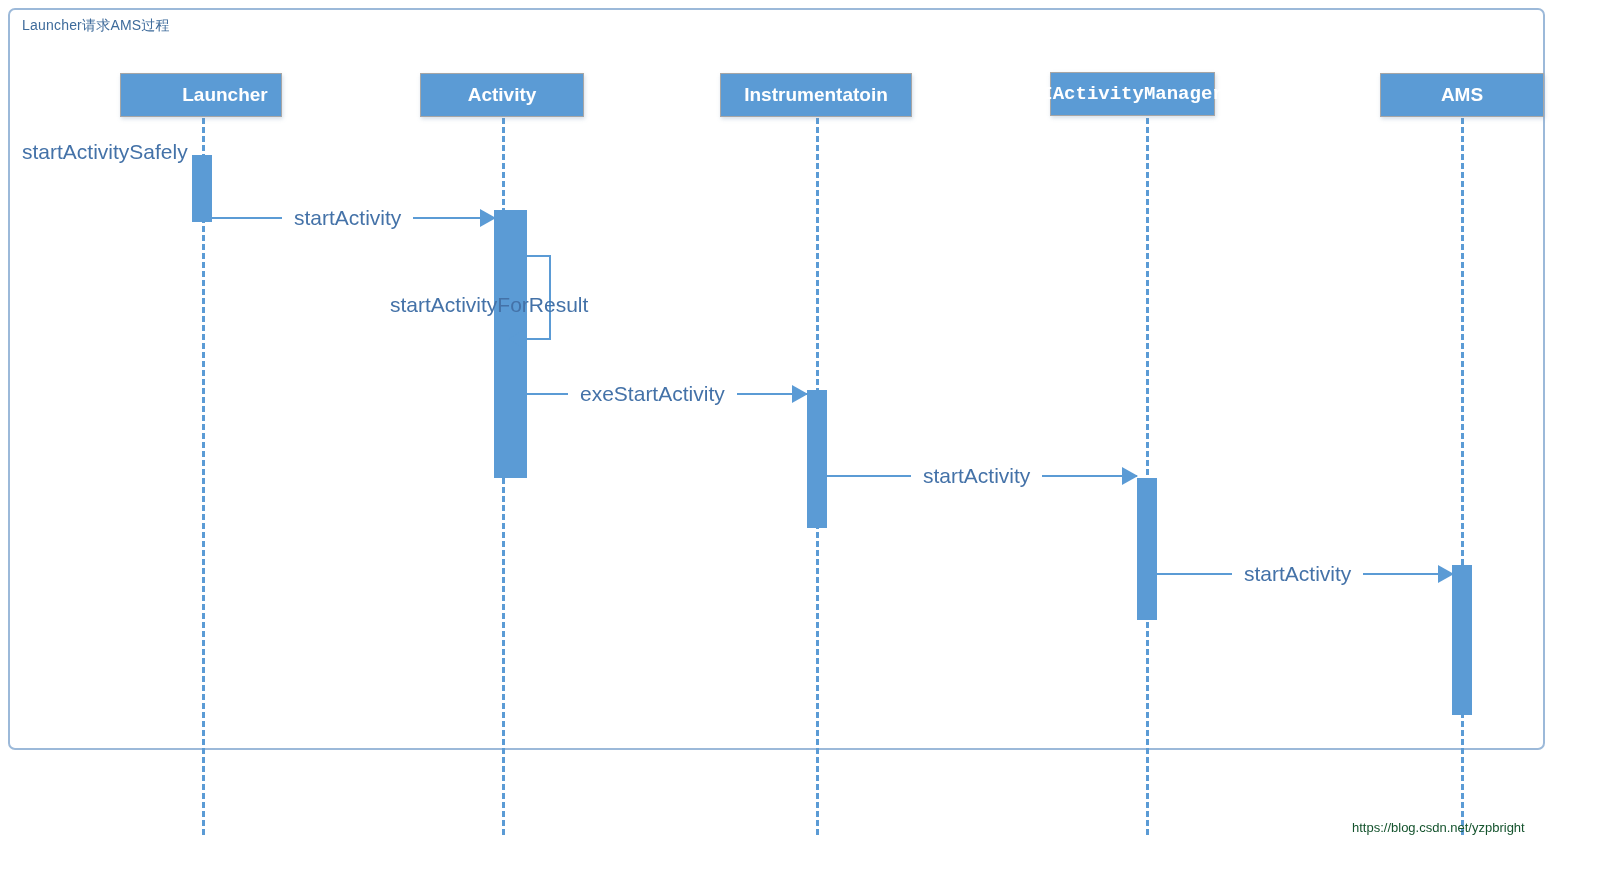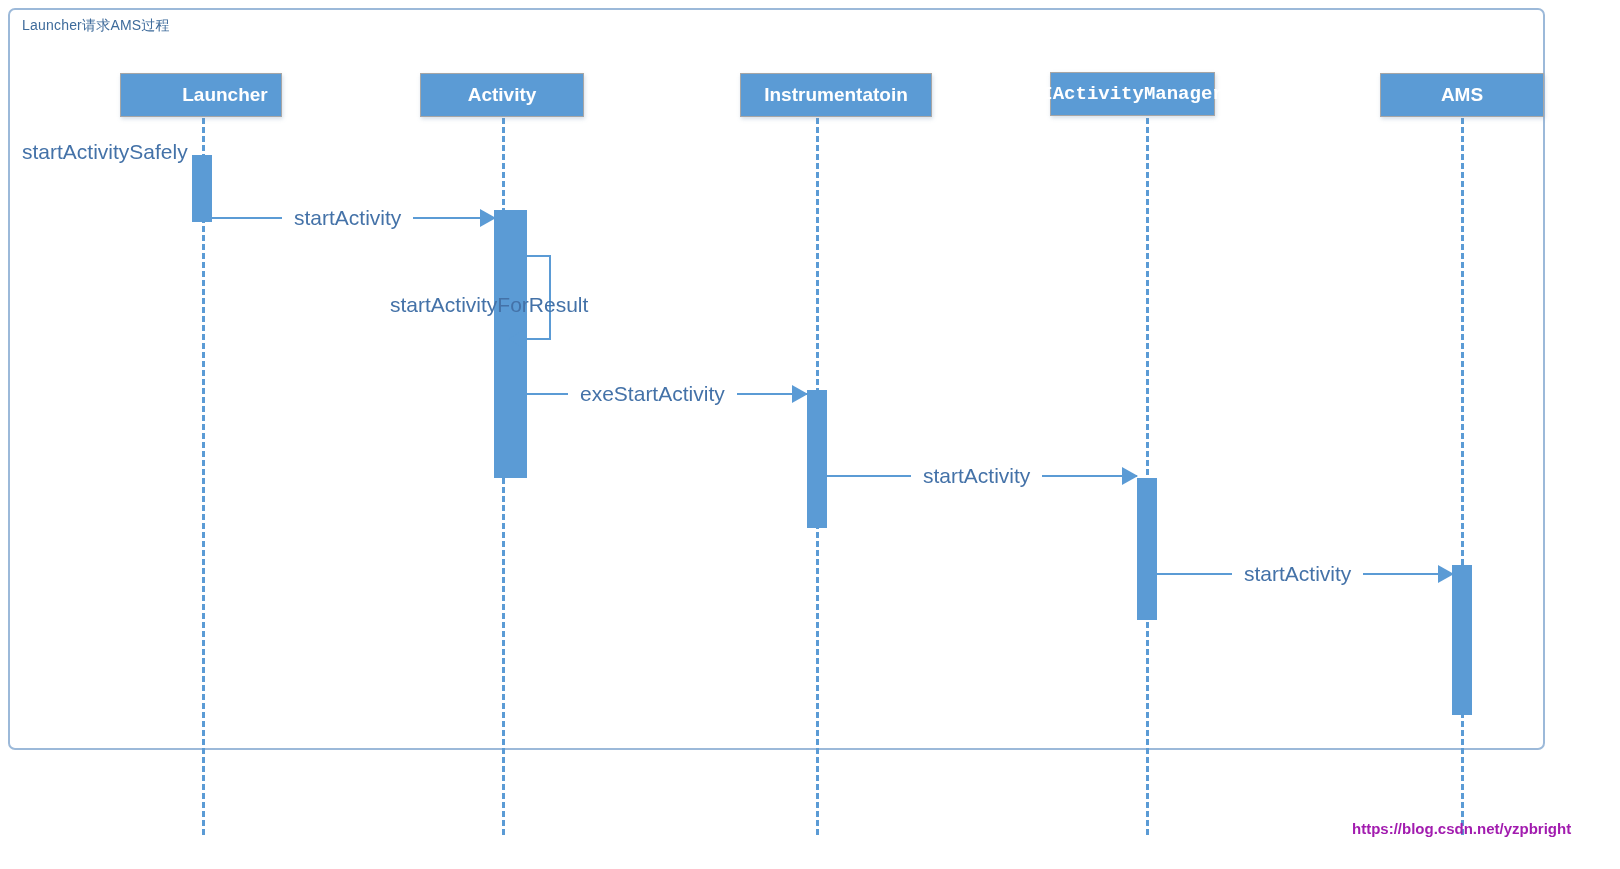--- a/index.html
+++ b/index.html
@@ -112,24 +112,23 @@
     border-width: 0;
     box-sizing: border-box;
   }
   .self-top    { border-top-width: 2px; }
   .self-right  { border-right-width: 2px; }
   .self-bottom { border-bottom-width: 2px; }
 
   
   .watermark {
     position: absolute;
-    font-size: 15px;
-    color: #a21caf;
+    font-size: 13px;
+    color: #14532d;
     white-space: nowrap;
-    font-weight: bold;
   }
 </style>
 </head>
 <body>
 
 <div id="canvas">
 
   <div class="frame"></div>
   <div class="frame-title">Launcher请求AMS过程</div>
 
@@ -140,21 +139,21 @@
   <div class="lifeline" style="left:1461px;"></div>
 
   <div class="participant" style="left:120px; top:73px; width:162px;padding-left:48px;">
     <span>Launcher</span>
   </div>
 
   <div class="participant" style="left:420px; top:73px; width:164px;">
     <span>Activity</span>
   </div>
 
-  <div class="participant" style="left:720px; top:73px; width:192px;margin-left:20px;">
+  <div class="participant" style="left:720px; top:73px; width:192px;">
     <span>Instrumentatoin</span>
   </div>
 
   <div class="participant" style="left:1050px; top:72px; width:165px;font-family:Liberation Mono, monospace;">
     <span>IActivityManager</span>
   </div>
 
   <div class="participant" style="left:1380px; top:73px; width:164px;">
     <span>AMS</span>
   </div>

